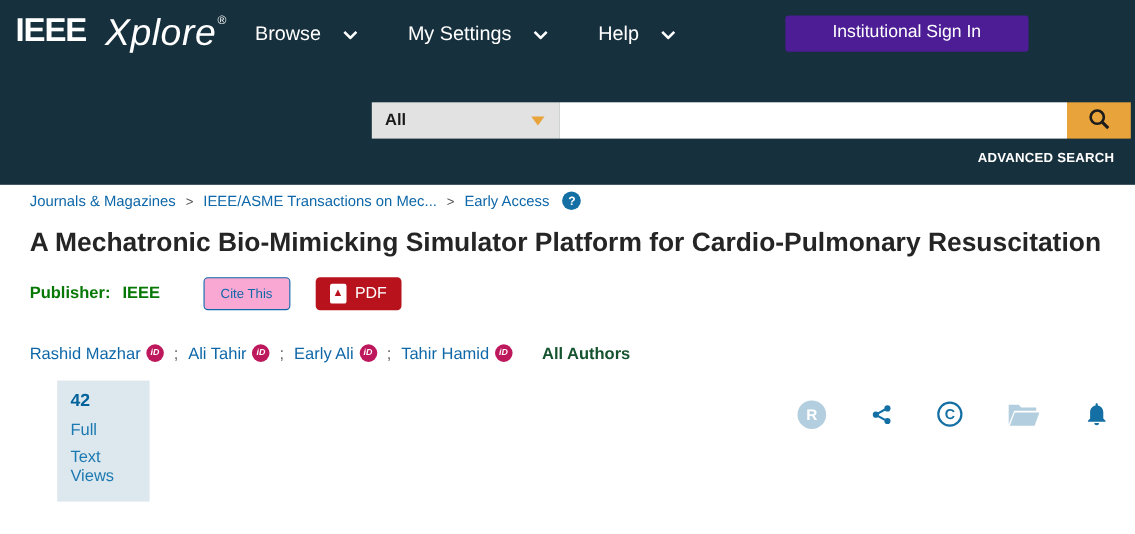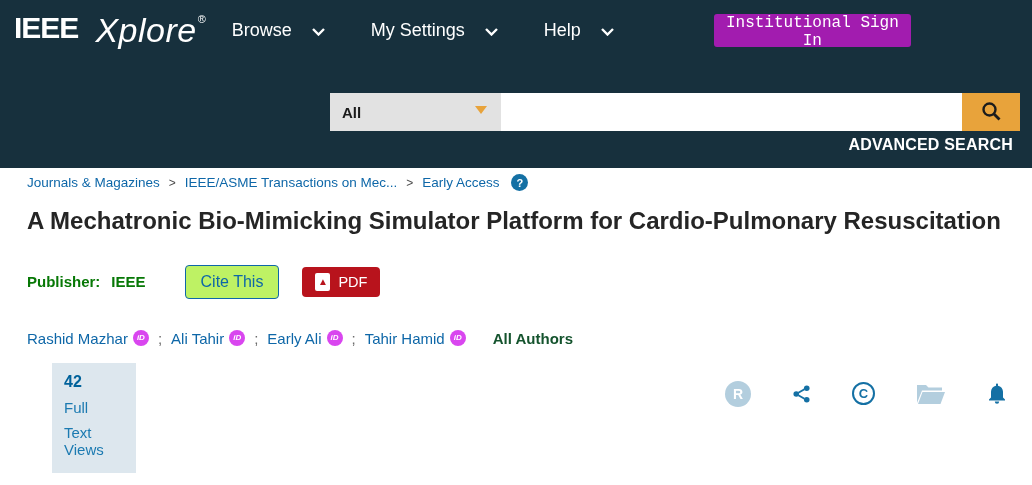--- a/index.html
+++ b/index.html
@@ -12,79 +12,79 @@
   .header { position:relative; width:1032px; height:168px; background:#17303d; }
   .top-row { display:flex; align-items:center; padding:12px 0 0 14px; height:48px; }
   .logo { display:flex; align-items:flex-start; color:#fff; cursor:pointer; }
   .logo .ieee { font-size:30px; font-weight:800; letter-spacing:-1px; }
   .logo .xplore { font-size:34px; font-style:italic; font-weight:400; margin-left:17px; letter-spacing:0.5px; }
   .logo .reg { font-size:11px; margin-top:2px; margin-left:1px; }
   .nav { display:flex; align-items:center; gap:46px; margin-left:26px; }
   .nav-item { display:flex; align-items:center; gap:20px; color:#fff; font-size:18px; cursor:pointer; }
   .chev { display:inline-block; }
   .signin-btn {
-    margin-left:100px; width:197px; height:33px;
-    background:#a21caf; color:#fff; font-size:16px;
+    margin-left:100px; width:221px; height:33px;
+    background:#4c1d95; color:#fff; font-size:16px;
     border:none; border-radius:3px; cursor:pointer;
-    font-family:Liberation Mono, monospace;
-  }
-  .search-bar { position:absolute; left:330px; top:93px; width:690px; height:38px; display:flex;justify-content:flex-end; }
+    font-family:Liberation Sans, sans-serif;
+  }
+  .search-bar { position:absolute; left:338px; top:93px; width:690px; height:33px; display:flex;justify-content:flex-end; }
   .scope {
     width:171px; background:#e2e2e2; display:flex; align-items:center;
     padding:0 14px 0 12px; font-size:15px; font-weight:bold; color:#1a1a1a;
     cursor:pointer; position:relative;
   }
   .scope-caret {
     position:absolute; right:14px; top:13px; width:0; height:0;
     border-left:6px solid transparent; border-right:6px solid transparent;
     border-top:8px solid #e8a33b;
   }
   .search-input {
     flex:1; border:none; outline:none; background:#fff;
     font-size:15px; padding:0 10px; font-family:"Liberation Sans", sans-serif;
   }
   .search-btn {
     width:58px; background:#e8a33b; border:none; cursor:pointer;
     display:flex; align-items:center; justify-content:center;
   }
-  .advanced { position:absolute; right:19px; top:136px; color:#fff; font-size:16px; font-weight:bold; letter-spacing:0.2px; cursor:pointer; }
+  .advanced { position:absolute; right:19px; top:136px; color:#fff; font-size:12px; font-weight:bold; letter-spacing:0.2px; cursor:pointer; }
   
   .content { padding:0 27px; }
   .breadcrumb { display:flex; align-items:center; margin-top:6px; font-size:13.5px; }
   .crumb { color:#0e67a8; cursor:pointer; text-decoration:none; }
   .crumb-sep { color:#4d4d4d; margin:0 9px; font-size:12px; }
   .help-icon {
     width:17px; height:17px; border-radius:50%; background:#1470a4; color:#fff;
     font-size:11px; font-weight:bold; display:inline-flex; align-items:center; justify-content:center;
     margin-left:12px; cursor:pointer;
   }
   .title { margin-top:15px; max-width:988px; font-size:24px; font-weight:bold; color:#252525; line-height:1.28; }
-  .pub-row { display:flex; align-items:center; margin-top:28px; }
+  .pub-row { display:flex; align-items:center; margin-top:15px; }
   .pub-label { color:#077806; font-weight:bold; font-size:15px; }
   .pub-name { color:#077806; font-weight:bold; font-size:15px; margin-left:11px; }
   .cite-btn {
-    margin-left:39px; padding:7px 15px; background:#bef264; color:#0e67a8;
-    border:1px solid #0e67a8; border-radius:4px; font-size:16px; cursor:pointer;
+    margin-left:39px; padding:7px 15px; background:#f9a8d4; color:#0e67a8;
+    border:1px solid #0e67a8; border-radius:4px; font-size:12px; cursor:pointer;
     font-family:"Liberation Sans", sans-serif;
   }
   .pdf-btn {
     margin-left:23px; padding:6px 13px; background:#b8131c; color:#fff;
     border:none; border-radius:4px; font-size:14.5px; cursor:pointer;
     display:flex; align-items:center; gap:8px; font-family:"Liberation Sans", sans-serif;
   }
   .pdf-glyph {
     width:15px; height:18px; background:#fff; border-radius:2px;
     display:inline-flex; align-items:center; justify-content:center;
     color:#b8131c; font-size:10px; font-weight:bold;
   }
   .authors-row { display:flex; align-items:flex-start; margin-top:31px; font-size:15px; flex-wrap:wrap; }
   .author { color:#0e67a8; cursor:pointer; }
   .orcid {
     display:inline-flex; align-items:center; justify-content:center;
-    width:16px; height:16px; border-radius:50%; background:#d946ef; color:#fff;
+    width:16px; height:16px; border-radius:50%; background:#be185d; color:#fff;
     font-size:8px; font-weight:bold; font-style:italic; margin-left:5px;
     vertical-align:-2px; cursor:pointer;
   }
   .auth-sep { color:#6b6b6b; margin:0 9px; }
   .all-authors { color:#14532d; font-weight:bold; margin-left:27px; cursor:pointer; }
   .metrics-row { display:flex; justify-content:space-between; align-items:flex-start; margin-top:16px;margin-left:25px; }
   .metrics-box { width:84px; background:#dde7ee; padding:10px 12px 15px 12px; cursor:pointer; }
   .metrics-count { color:#00629b; font-weight:bold; font-size:16px; }
   .metrics-line { color:#1b7ab1; font-size:15px; margin-top:8px; }
   .action-icons { display:flex; align-items:center; gap:40px; margin-top:18px; margin-right:-4px; }

